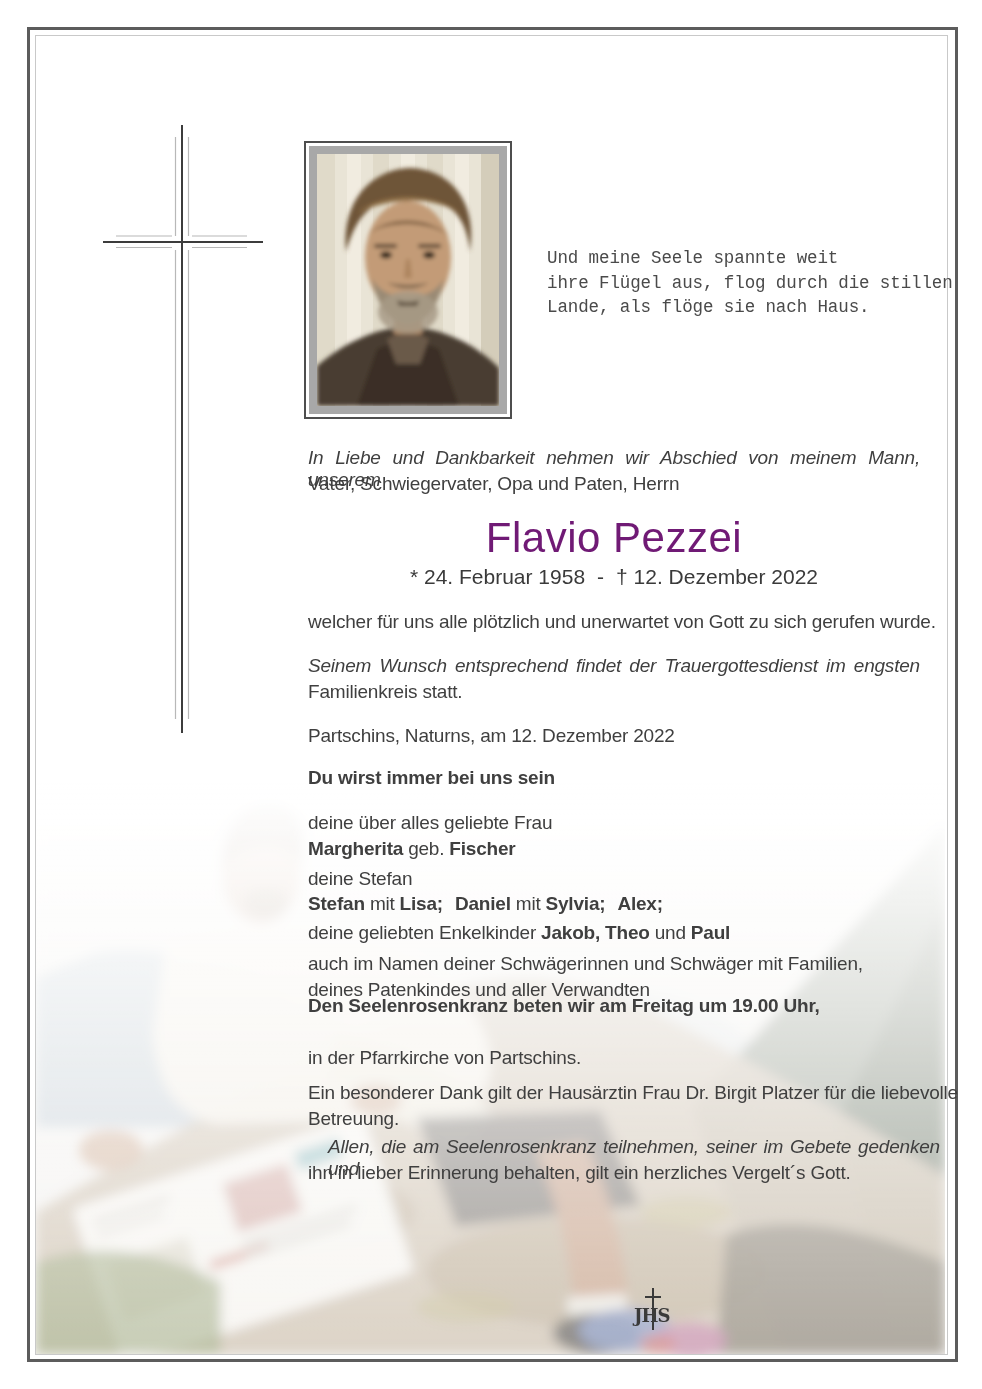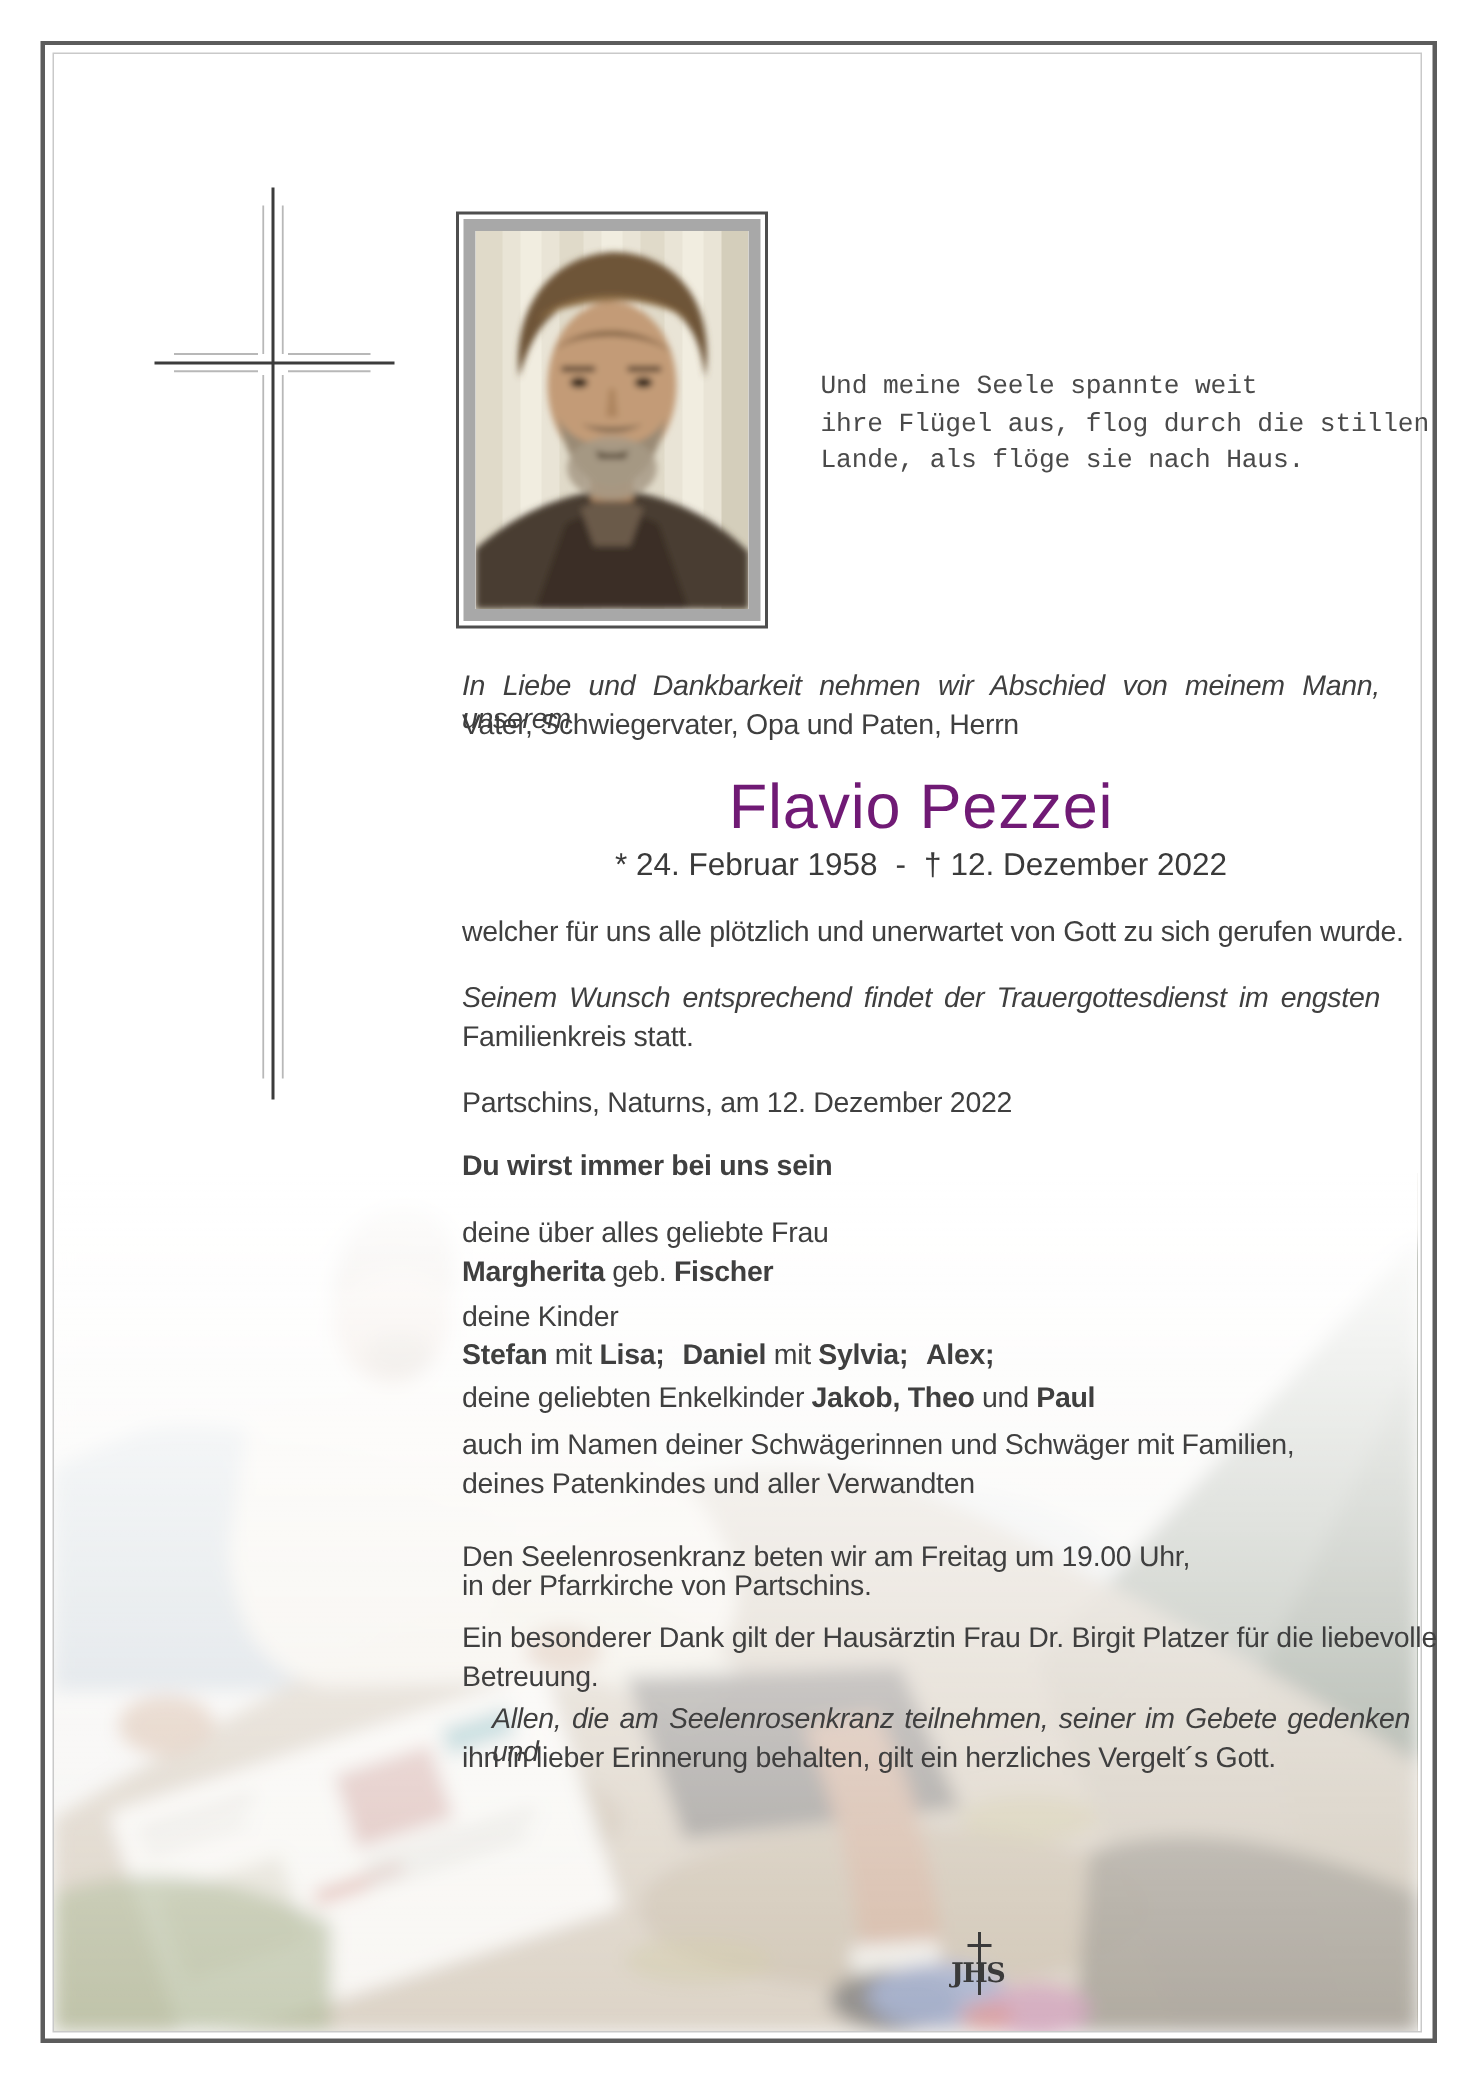--- a/index.html
+++ b/index.html
@@ -191,33 +191,33 @@
 
 <div class="abs txt col" style="top:725px;">Partschins, Naturns, am 12. Dezember 2022</div>
 
 <div class="abs txt col bold" style="top:767px;">Du wirst immer bei uns sein</div>
 
 <div class="abs txt col" style="top:812px;">deine über alles geliebte Frau</div>
 <div class="abs txt col" style="top:838px;">
   <span class="bold gap-s">Margherita</span><span class="gap-s">geb.</span><span class="bold">Fischer</span>
 </div>
 
-<div class="abs txt col" style="top:868px;">deine Kinder</div>
+<div class="abs txt col" style="top:868px;">deine Stefan</div>
 <div class="abs txt col" style="top:893px;">
   <span class="bold gap-s">Stefan</span><span class="gap-s">mit</span><span class="bold gap-m">Lisa;</span><span class="bold gap-s">Daniel</span><span class="gap-s">mit</span><span class="bold gap-m">Sylvia;</span><span class="bold">Alex;</span>
 </div>
 
 <div class="abs txt col" style="top:922px;">
   <span class="gap-s">deine geliebten Enkelkinder</span><span class="bold gap-s">Jakob, Theo</span><span class="gap-s">und</span><span class="bold">Paul</span>
 </div>
 
 <div class="abs txt col" style="top:953px;">auch im Namen deiner Schwägerinnen und Schwäger mit Familien,</div>
 <div class="abs txt col" style="top:979px;">deines Patenkindes und aller Verwandten</div>
 
-<div class="abs txt col" style="top:1028px;">Den Seelenrosenkranz beten wir am Freitag um 19.00 Uhr,</div>
+<div class="abs txt col" style="top:995px;font-weight:bold;">Den Seelenrosenkranz beten wir am Freitag um 19.00 Uhr,</div>
 <div class="abs txt col" style="top:1047px;">in der Pfarrkirche von Partschins.</div>
 
 <div class="abs txt col" style="top:1082px;">Ein besonderer Dank gilt der Hausärztin Frau Dr. Birgit Platzer für die liebevolle</div>
 <div class="abs txt col" style="top:1108px;">Betreuung.</div>
 
 <div class="abs txt col just" style="top:1136px;margin-left:20px;">Allen, die am Seelenrosenkranz teilnehmen, seiner im Gebete gedenken und</div>
 <div class="abs txt col" style="top:1162px;">ihn in lieber Erinnerung behalten, gilt ein herzliches Vergelt´s Gott.</div>
 
 <div class="abs logo">
   <div class="jhs-wrap">

